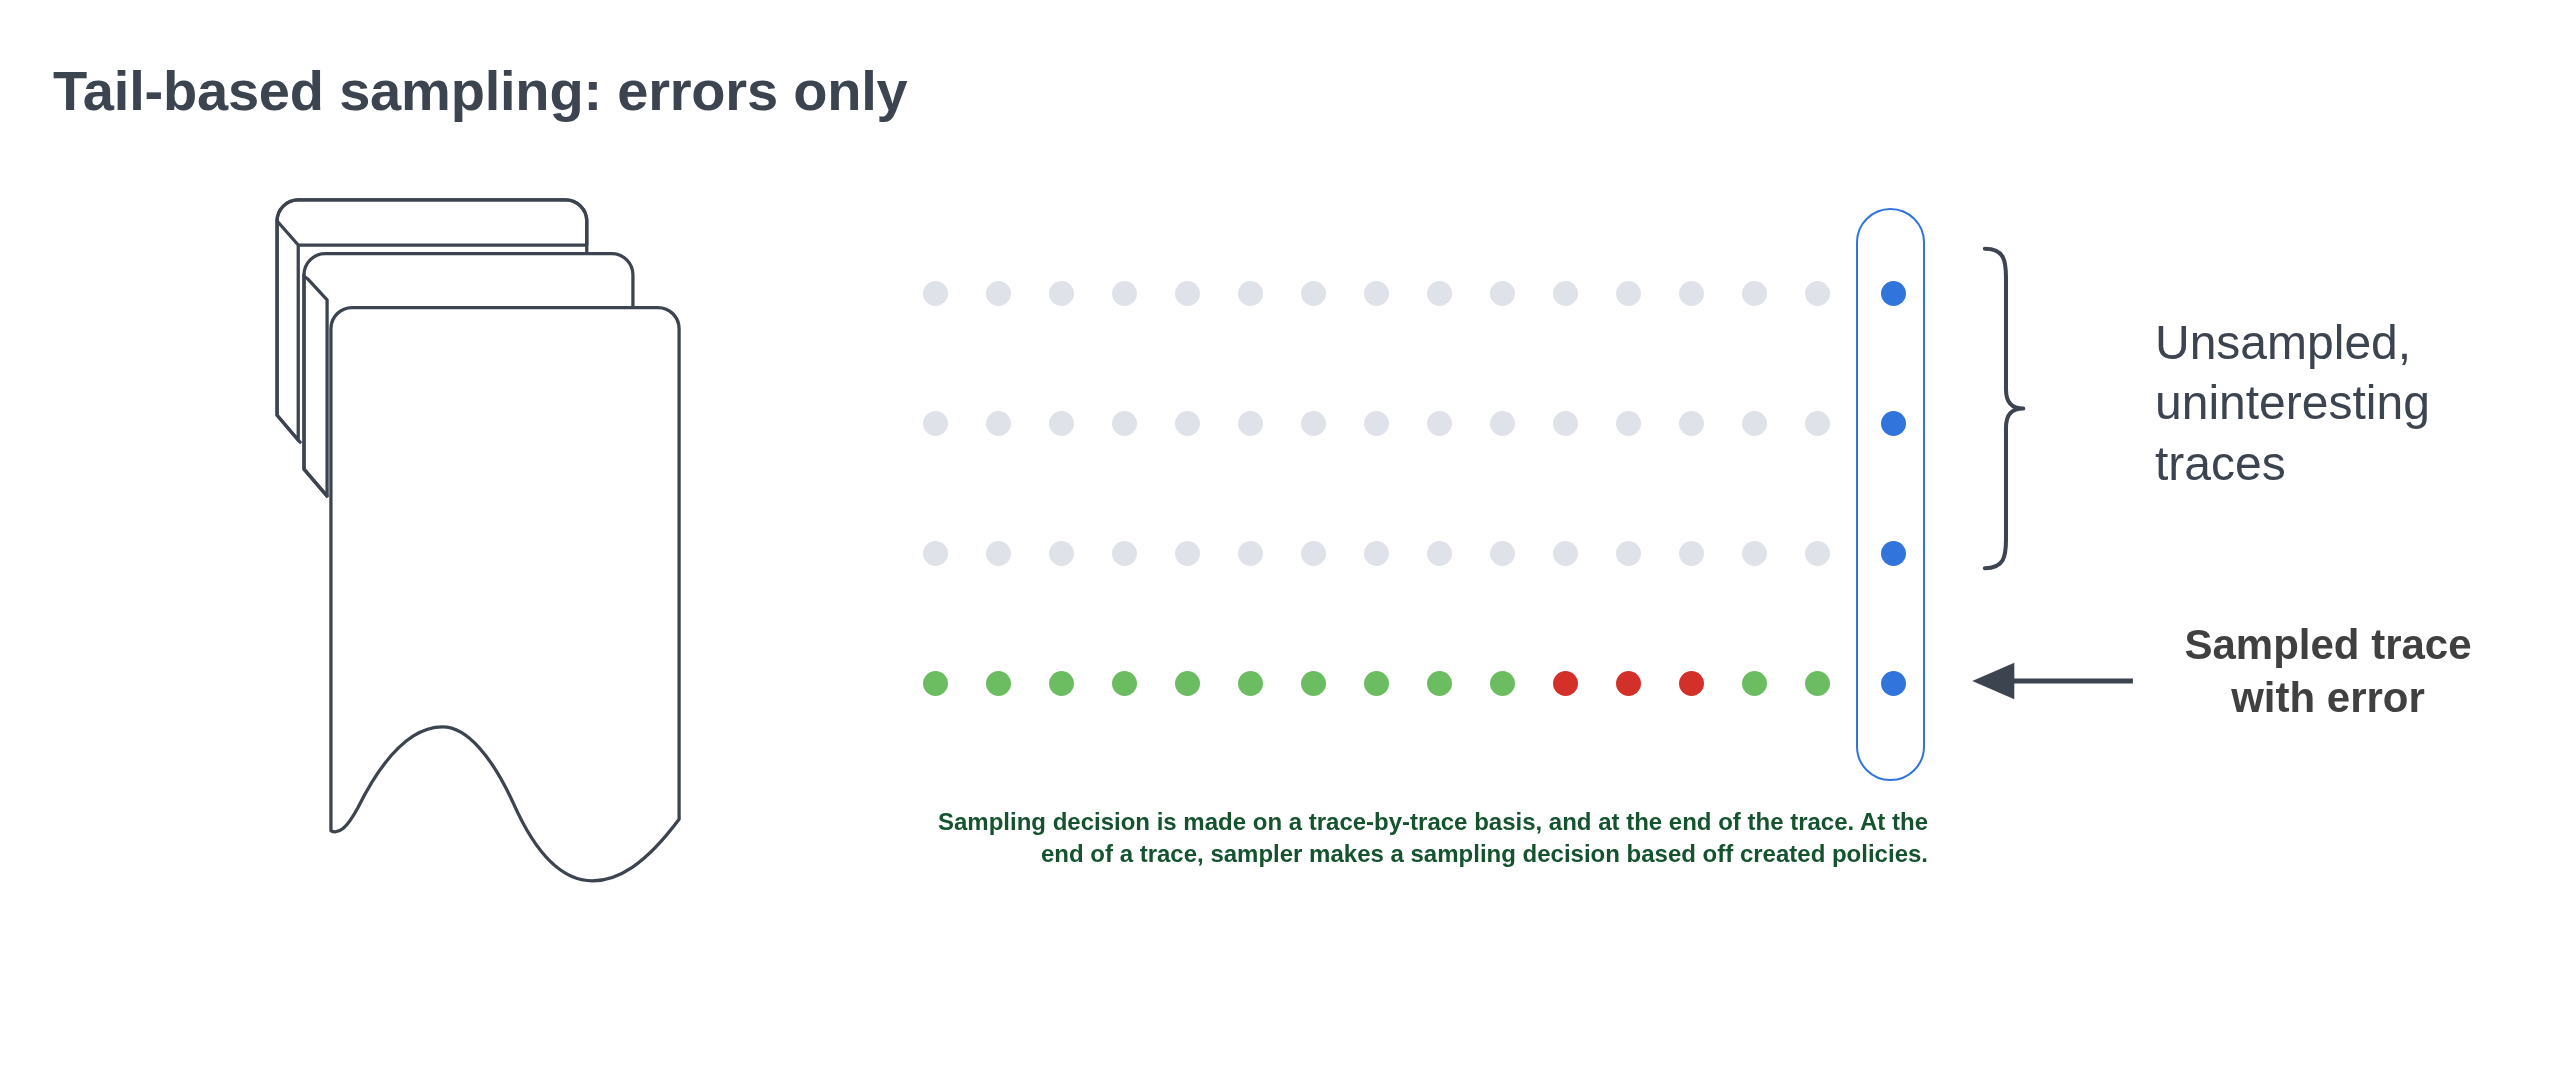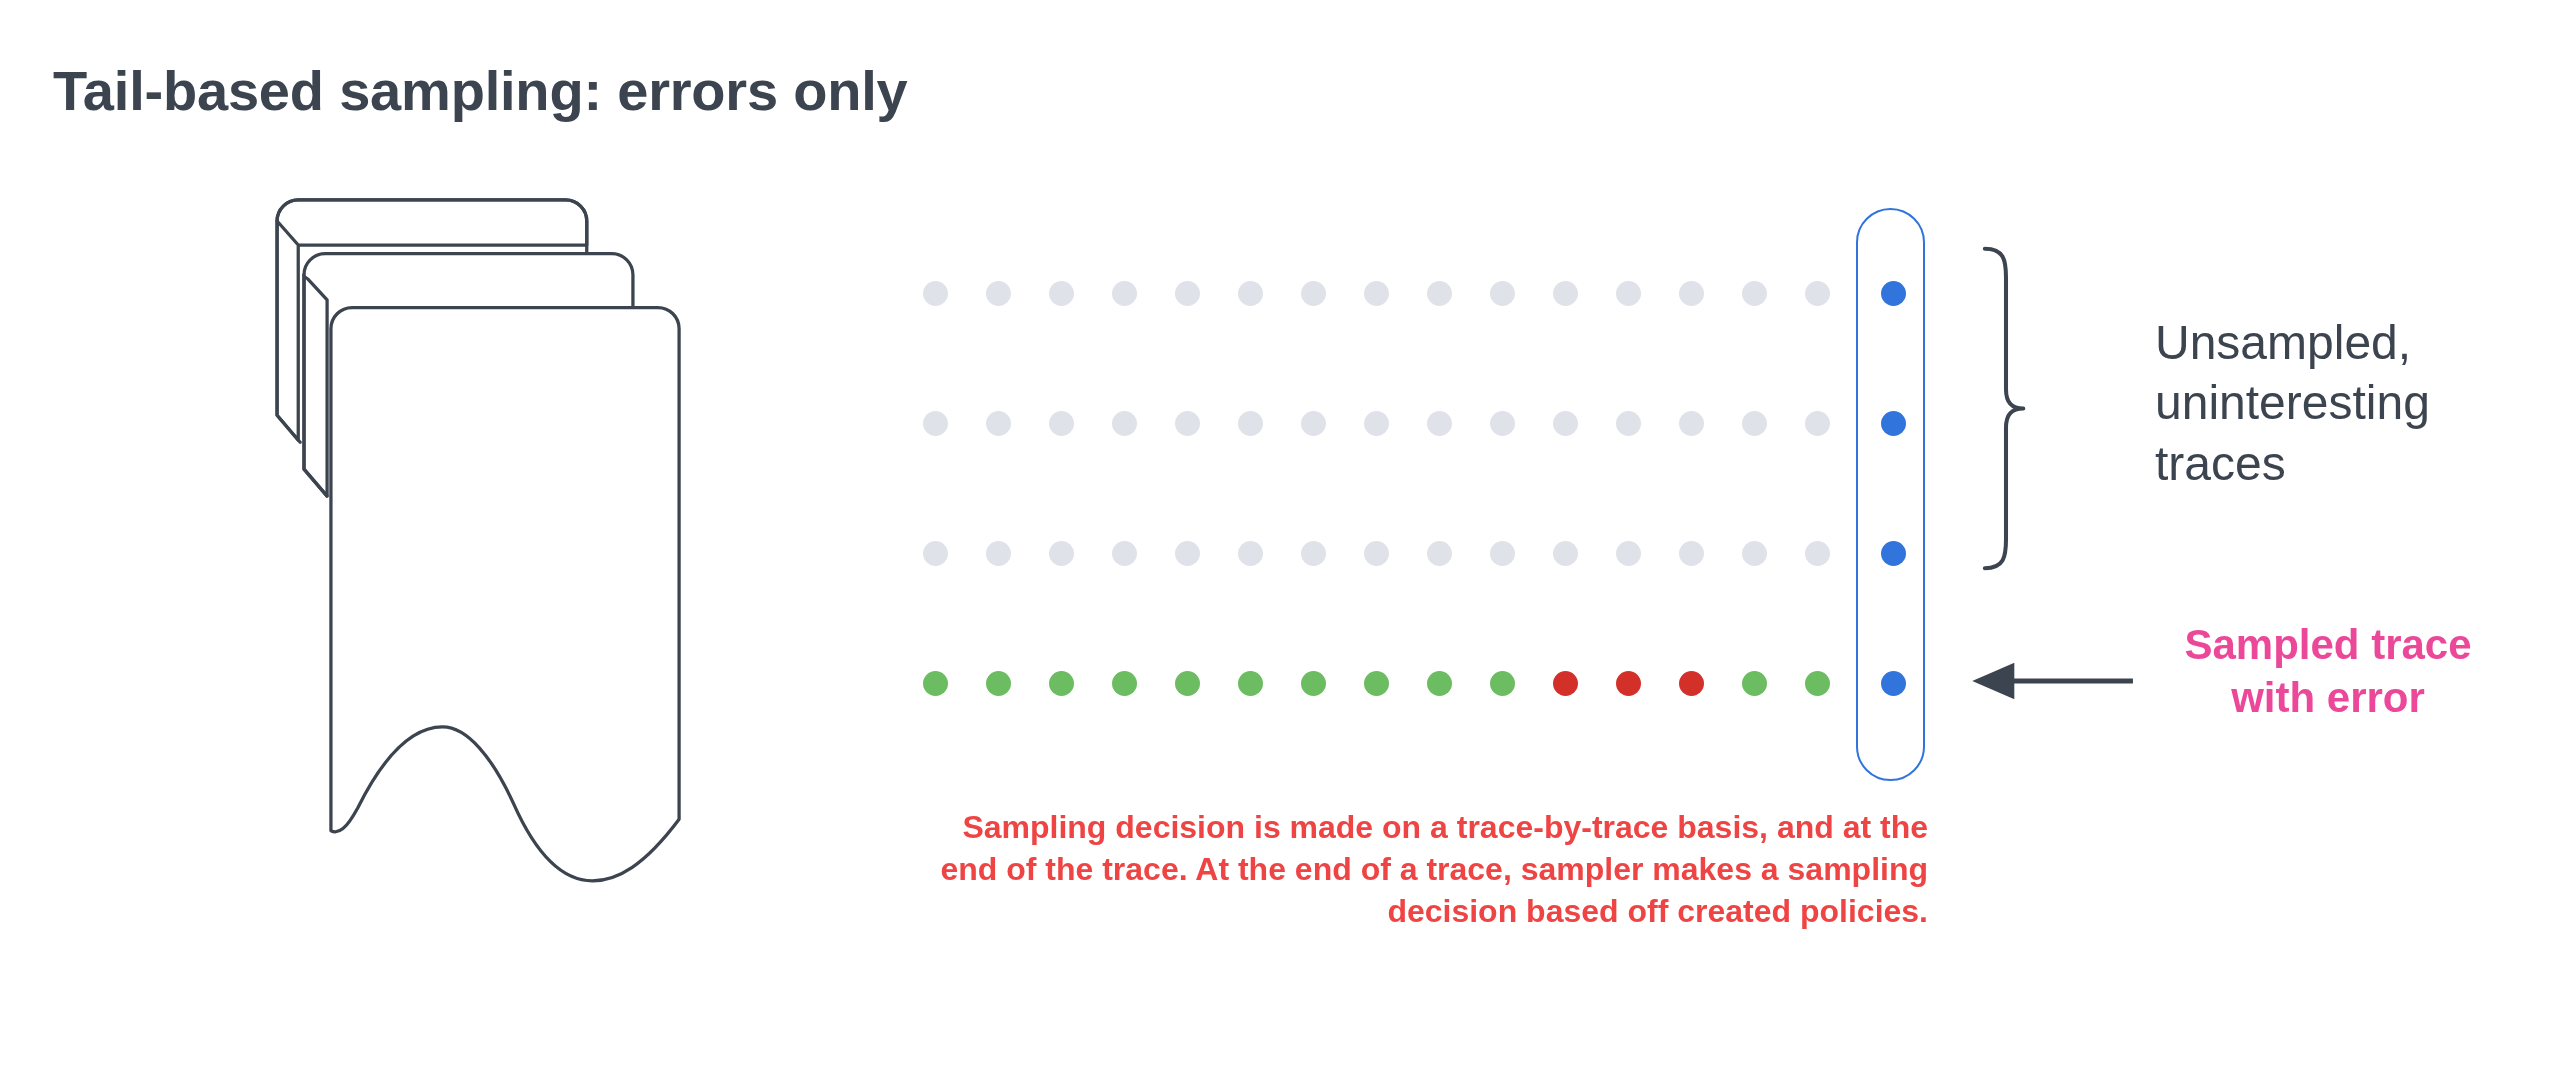--- a/index.html
+++ b/index.html
@@ -127,34 +127,34 @@
 
   #sampled-label {
     position: absolute;
     left: 2155px;
     top: 619px;
     width: 346px;
     text-align: center;
     font-size: 42px;
     line-height: 1.26;
     font-weight: bold;
-    color: #ec4899;
+    color: #404040;
   }
 
   
   #sampling-caption {
     position: absolute;
     left: 923px;
     top: 806px;
     width: 1005px;
     text-align: right;
-    font-size: 32px;
+    font-size: 24px;
     line-height: 1.32;
     font-weight: bold;
-    color: #ef4444;
+    color: #14532d;
   }
 </style>
 </head>
 <body>
 
 <div id="stage">
 
   <div id="page-title">Tail-based sampling: errors only</div>
 
   <div id="doc-stack">

